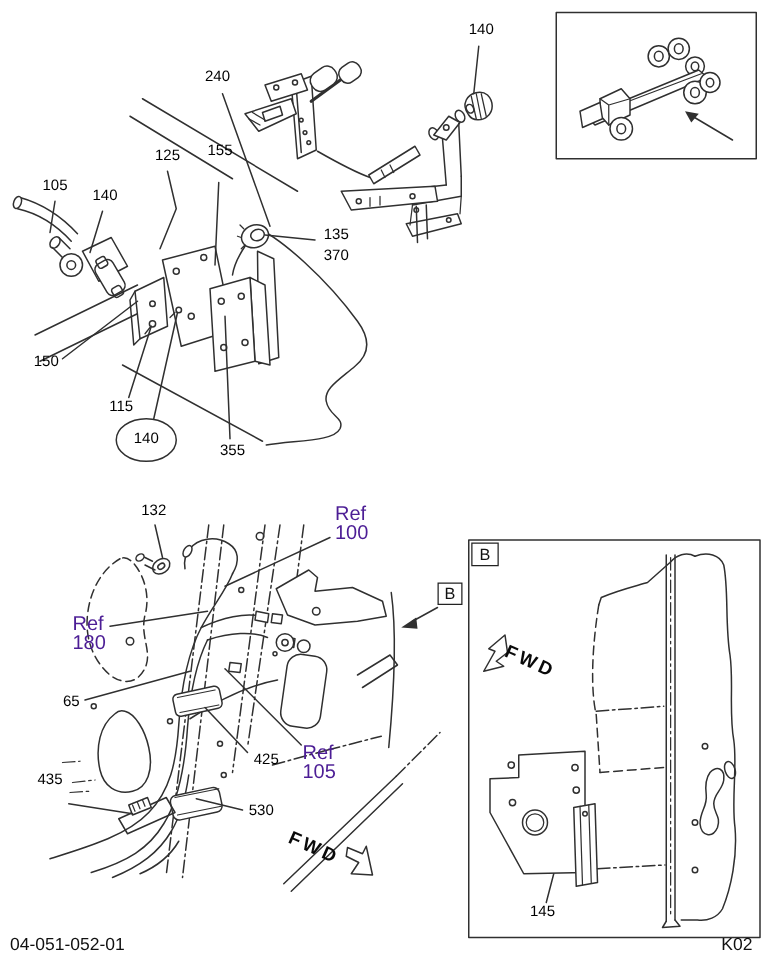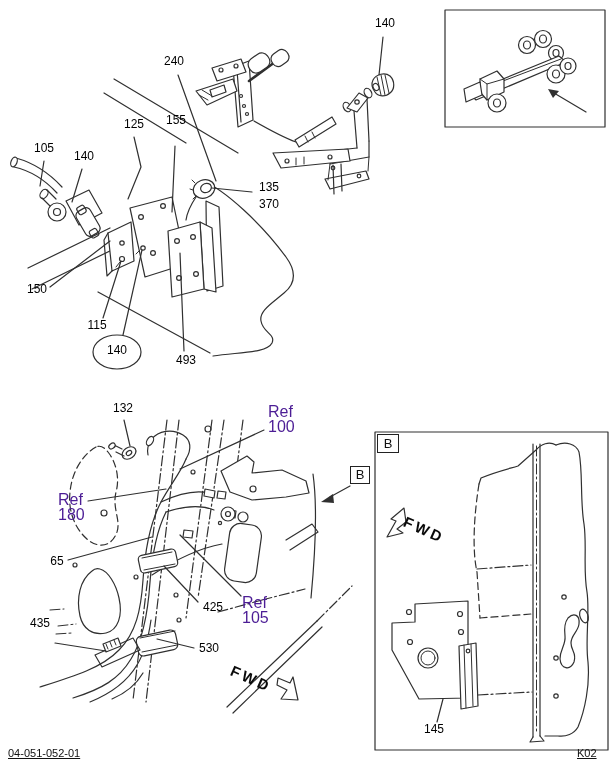--- a/index.html
+++ b/index.html
@@ -13,21 +13,21 @@
   svg .dd{stroke-dasharray:10 3 2 3;}
   svg .dash{stroke-dasharray:7 4;}
   svg .thin{stroke-width:1;}
   svg .thick{stroke-width:2.6;}
   .lbl{position:absolute;transform:translateX(-50%);font-size:12px;color:#000000;white-space:nowrap;}
   .lbl2{position:absolute;font-size:16px;line-height:15px;color:#4c1d95;white-space:nowrap;}
   .bmark{position:absolute;border:1.4px solid #222;background:#fff;text-align:center;
          font-size:13px;color:#111;}
   .fwd{position:absolute;font-weight:bold;font-size:15px;letter-spacing:3px;color:#0a0a0a;
        transform:rotate(24deg);transform-origin:left top;white-space:nowrap;}
-  .footer{position:absolute;font-size:11px;color:#111;white-space:nowrap;text-decoration:underline;}
+  .footer{position:absolute;font-size:14px;color:#111;white-space:nowrap;}
 </style>
 </head>
 <body>
 
 <div class="canvas">
 
 <svg width="610" height="777" viewBox="0 0 610 777">
 
   <g>
 
@@ -317,21 +317,21 @@
 <div class="lbl" style="left:84px;top:149px">140</div>
 <div class="lbl" style="left:134px;top:117px">125</div>
 <div class="lbl" style="left:176px;top:113px">155</div>
 <div class="lbl" style="left:174px;top:54px">240</div>
 <div class="lbl" style="left:385px;top:16px">140</div>
 <div class="lbl" style="left:269px;top:180px">135</div>
 <div class="lbl" style="left:269px;top:197px">370</div>
 <div class="lbl" style="left:37px;top:282px">150</div>
 <div class="lbl" style="left:97px;top:318px">115</div>
 <div class="lbl" style="left:117px;top:343px">140</div>
-<div class="lbl" style="left:186px;top:353px">493</div>
+<div class="lbl" style="left:186px;top:353px">355</div>
 <div class="lbl" style="left:123px;top:401px">132</div>
 <div class="lbl2" style="left:268px;top:404px">
   <div>Ref</div>
   <div>100</div>
 </div>
 <div class="lbl2" style="left:58px;top:492px">
   <div>Ref</div>
   <div>180</div>
 </div>
 <div class="lbl" style="left:57px;top:554px">65</div>

